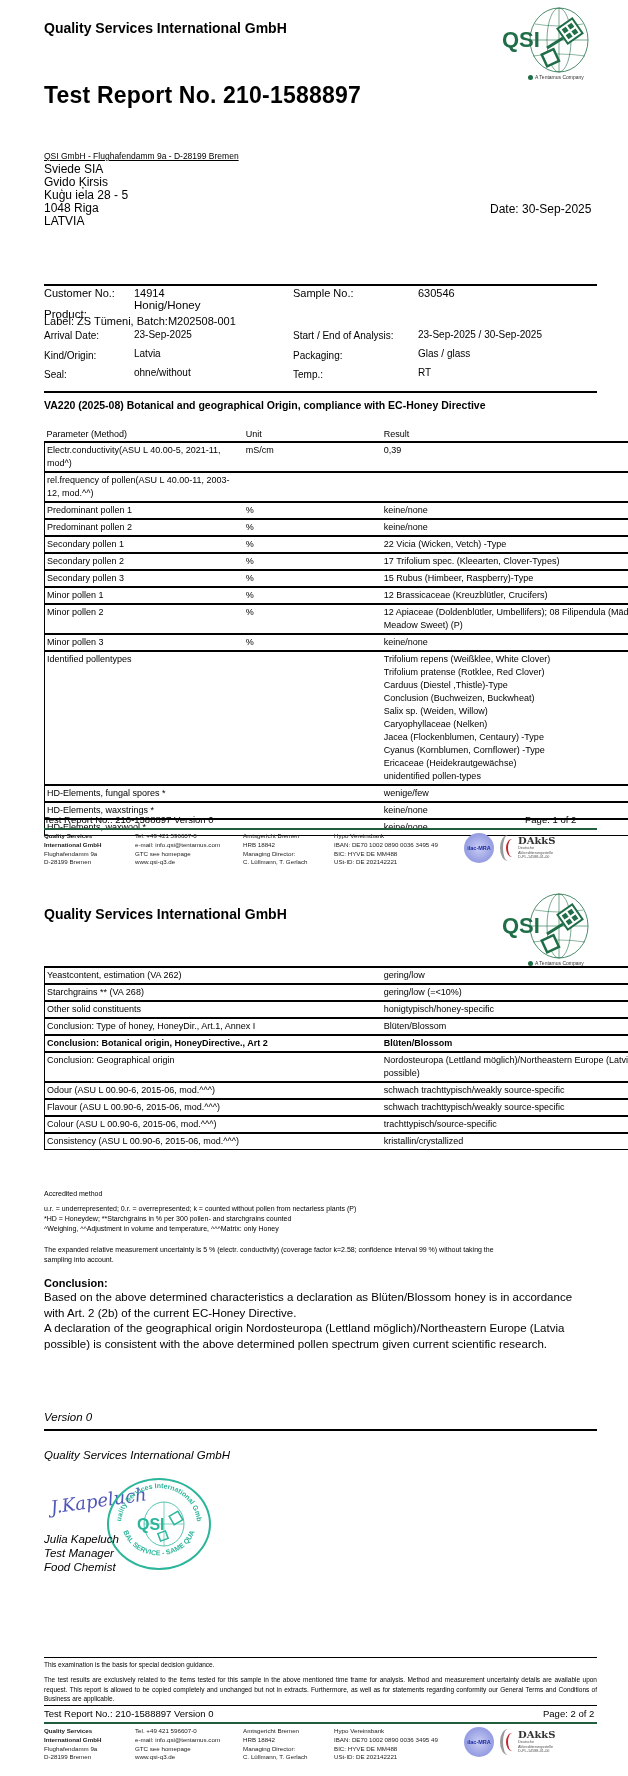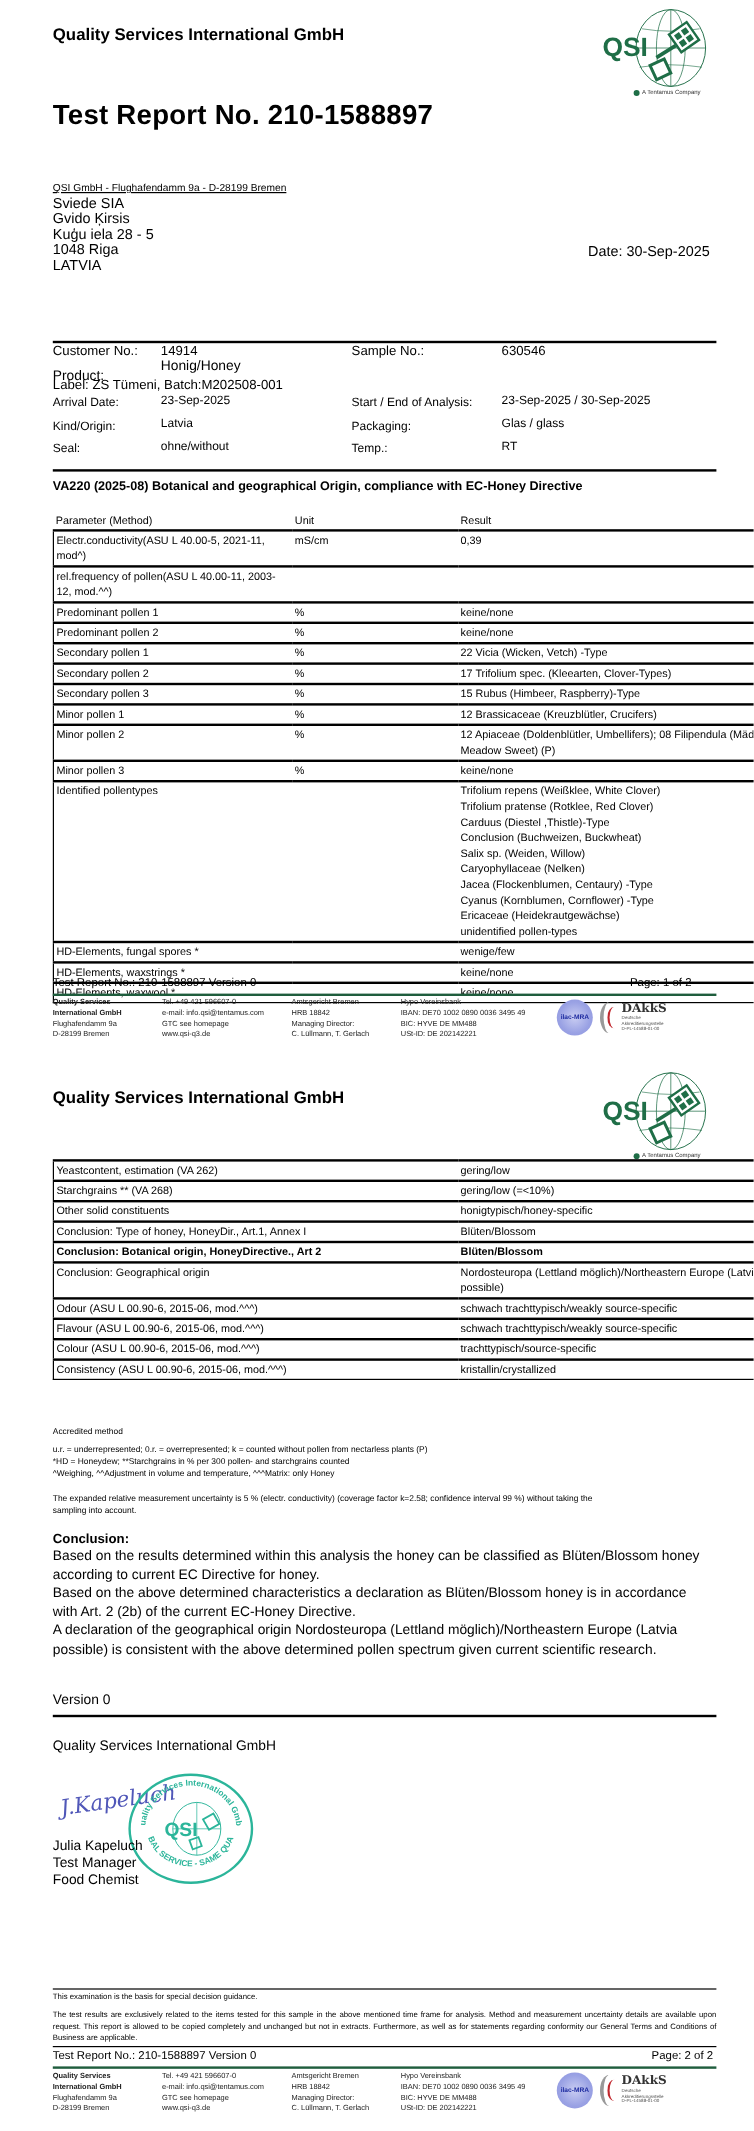--- a/index.html
+++ b/index.html
@@ -29,21 +29,21 @@
   .c3 { width: 255px; }
   .p2c1 { width: 298px; margin-left: 40px; }
   .p2c2 { width: 255px; }
   .footer-report { font-size: 9.5px; }
   .footer-line { position: absolute; left: 44px; width: 553px; height: 1.5px; background: #1f5d3d; }
   .footer-col { position: absolute; font-size: 6.2px; line-height: 8.8px; color: #222; }
   .footer-col .b { font-weight: bold; }
   .notes { font-size: 7px; line-height: 10px; }
   .conclusion { font-size: 11.5px; line-height: 15.5px; }
   .conclusion-h { font-size: 11px; font-weight: bold; }
-  .sig { font-size: 11.5px; line-height: 14px; }
+  .sig { font-size: 11.5px; line-height: 14px; font-style: italic; }
   .legal { font-size: 6.5px; line-height: 9.5px; text-align: justify; }
   .badge-iac { width: 30px; height: 30px; border-radius: 50%; background: radial-gradient(circle, #c9cdf2 0%, #9aa2e4 60%, #8c93dd 100%); display:flex; align-items:center; justify-content:center; font-size: 5.5px; color:#1d2aa0; font-weight:bold; }
   .badge-dakks { display:flex; align-items:center; gap:2px; }
   .dakks-arcs { width: 16px; height: 26px; border-left: 3px solid #999; border-radius: 50% 0 0 50%; position: relative; }
   .dakks-arcs::before { content:""; position:absolute; left:3px; top:4px; width: 10px; height: 18px; border-left: 2px solid #c1272d; border-radius: 50% 0 0 50%; }
   .dakks-text { font-family: "DejaVu Serif", serif; font-size: 10px; font-weight: bold; color:#333; line-height: 10px; }
   .dakks-sub { font-size: 3.8px; color:#555; line-height: 4.5px; font-family: "Liberation Sans", sans-serif; font-weight: normal; }
   .stamp { position: absolute; width: 104px; height: 92px; border: 2px solid #2bb59a; border-radius: 50%; }
 </style>
 </head>
@@ -325,21 +325,20 @@
 <div class="abs notes" style="left:44px;top:1189px;">Accredited method</div>
 <div class="abs notes" style="left:44px;top:1204px;">
   <div>u.r. = underrepresented; 0.r. = overrepresented; k = counted without pollen from nectarless plants (P)</div>
   <div>*HD = Honeydew; **Starchgrains in % per 300 pollen- and starchgrains counted</div>
   <div>^Weighing, ^^Adjustment in volume and temperature, ^^^Matrix: only Honey</div>
 </div>
 <div class="abs notes" style="left:44px;top:1245px;width:470px;">The expanded relative measurement uncertainty is 5 % (electr. conductivity) (coverage factor k=2.58; confidence interval 99 %) without taking the sampling into account.</div>
 
 <div class="abs conclusion-h" style="left:44px;top:1277px;">Conclusion:</div>
 <div class="abs conclusion" style="left:44px;top:1290px;width:540px;">
-  <div>Based on the results determined within this analysis the honey can be classified as Blüten/Blossom honey according to current EC Directive for honey.</div>
   <div>Based on the above determined characteristics a declaration as Blüten/Blossom honey is in accordance with Art. 2 (2b) of the current EC-Honey Directive.</div>
   <div>A declaration of the geographical origin Nordosteuropa (Lettland möglich)/Northeastern Europe (Latvia possible)  is consistent with the above determined pollen spectrum given current scientific research.</div>
 </div>
 
 <div class="abs sig" style="left:44px;top:1410px;">Version 0</div>
 <div class="hr" style="top:1429px;"></div>
 
 <div class="abs sig" style="left:44px;top:1448px;">Quality Services International GmbH</div>
 
 <div class="abs" style="left:50px;top:1490px;font-family:'DejaVu Serif',serif;font-style:italic;font-size:18px;color:#5057b8;transform:rotate(-8deg);">J.Kapeluch</div>

